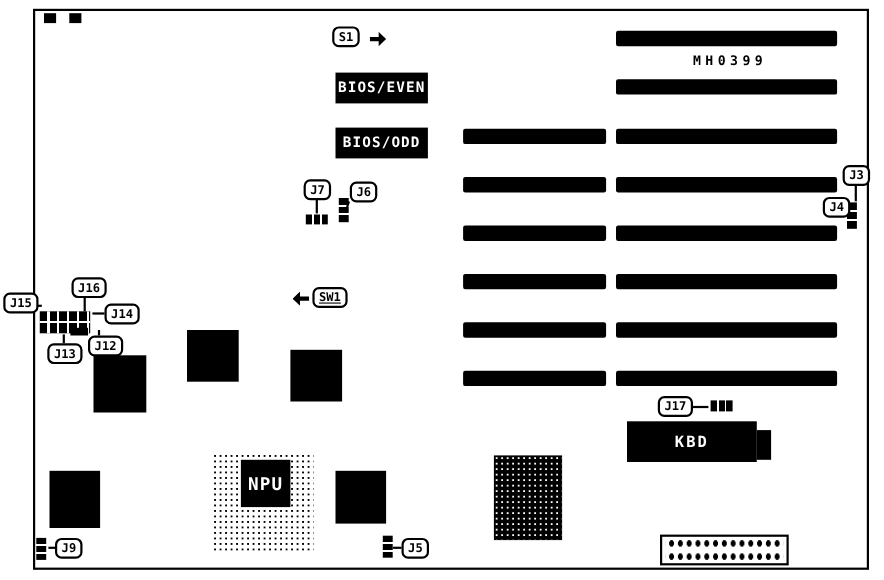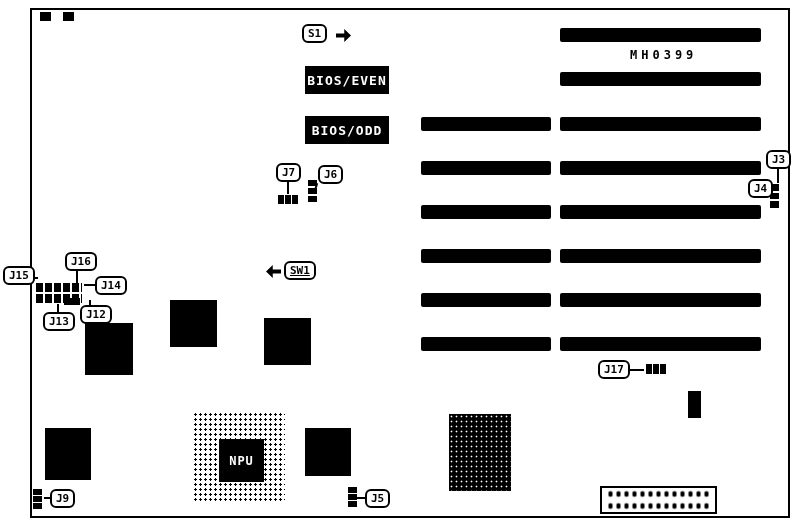--- a/index.html
+++ b/index.html
@@ -91,28 +91,29 @@
   <div class="tail" style="left:57px; top:304px; width:2px; height:8px;"></div>
   <div class="tail" style="left:89px; top:300px; width:2px; height:5px;"></div>
 
   <div class="chip" style="left:85px;  top:323px; width:48px; height:52px;"></div>
   <div class="chip" style="left:170px; top:300px; width:47px; height:47px;"></div>
   <div class="chip" style="left:264px; top:318px; width:47px; height:47px;"></div>
 
   <div class="callout" style="left:598px; top:360px;text-align:right;">J17</div>
   <div class="tail" style="left:630px; top:369px; width:14px; height:2px;"></div>
   <div class="conn-h" style="left:646px; top:364px; width:20px; height:10px;"></div>
+  <div class="blackbox" style="left:570px; top:383px; width:118px; height:37px; font-size:14px; letter-spacing:2px;">KBD</div>
   <div class="mark" style="left:688px; top:391px; width:13px; height:27px;"></div>
 
   <div class="chip" style="left:45px; top:428px; width:46px; height:52px;"></div>
 
   <div class="dot" style="left:150px; top:477px; width:7px; height:7px;"></div>
 
   <div class="stipple" style="left:193px; top:412px; width:92px; height:90px;"></div>
-  <div class="blackbox" style="left:219px; top:439px; width:45px; height:43px; font-size:12px;">NPU</div>
+  <div class="blackbox" style="left:219px; top:418px; width:45px; height:43px; font-size:16px;">NPU</div>
 
   <div class="chip" style="left:305px; top:428px; width:46px; height:48px;"></div>
   <div class="chip dotgrid-white" style="left:449px; top:414px; width:62px; height:77px;"></div>
 
   <div class="pin-strip" style="left:600px; top:486px; width:117px; height:28px;">
     <div class="pin-row"></div>
     <div class="pin-row"></div>
   </div>
 
   <div class="callout" style="left:50px; top:489px;">J9</div>

